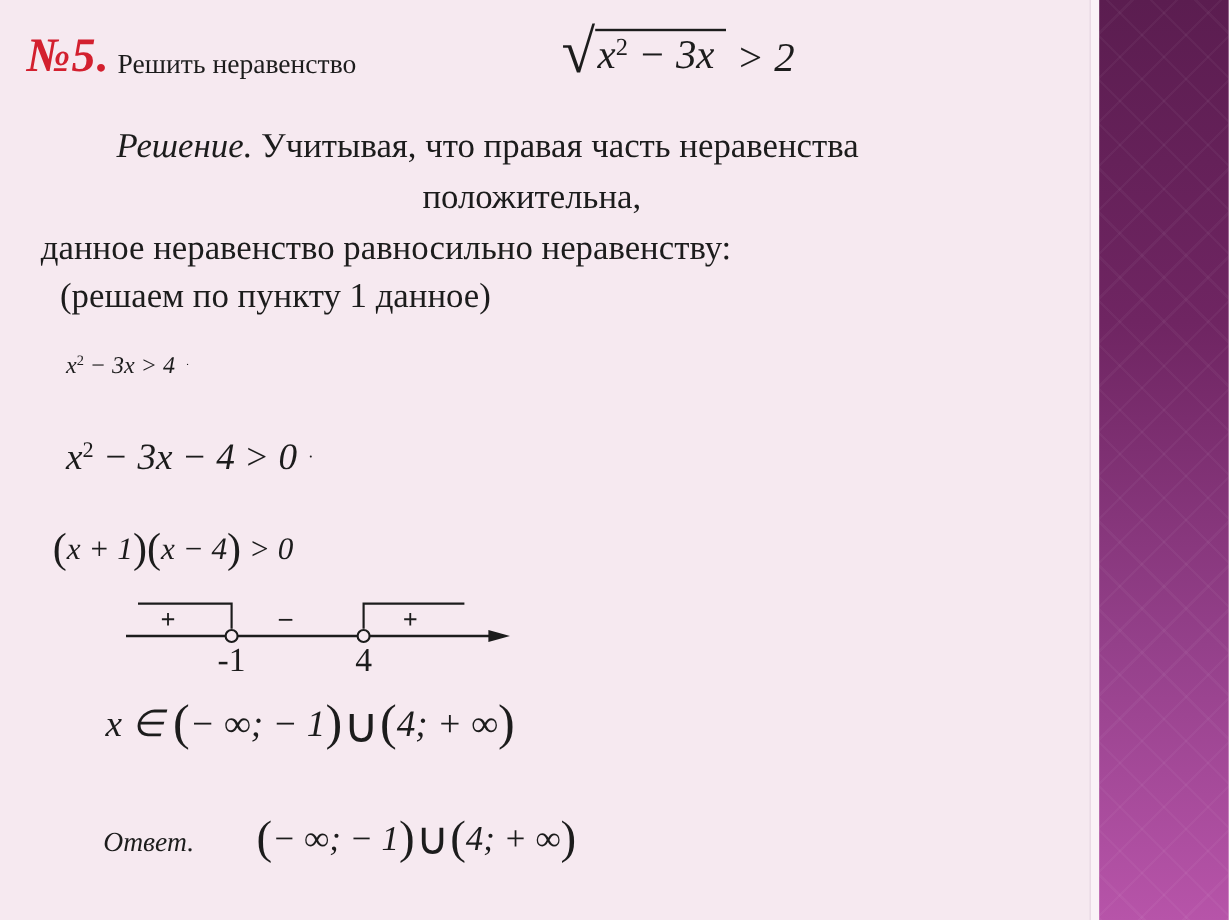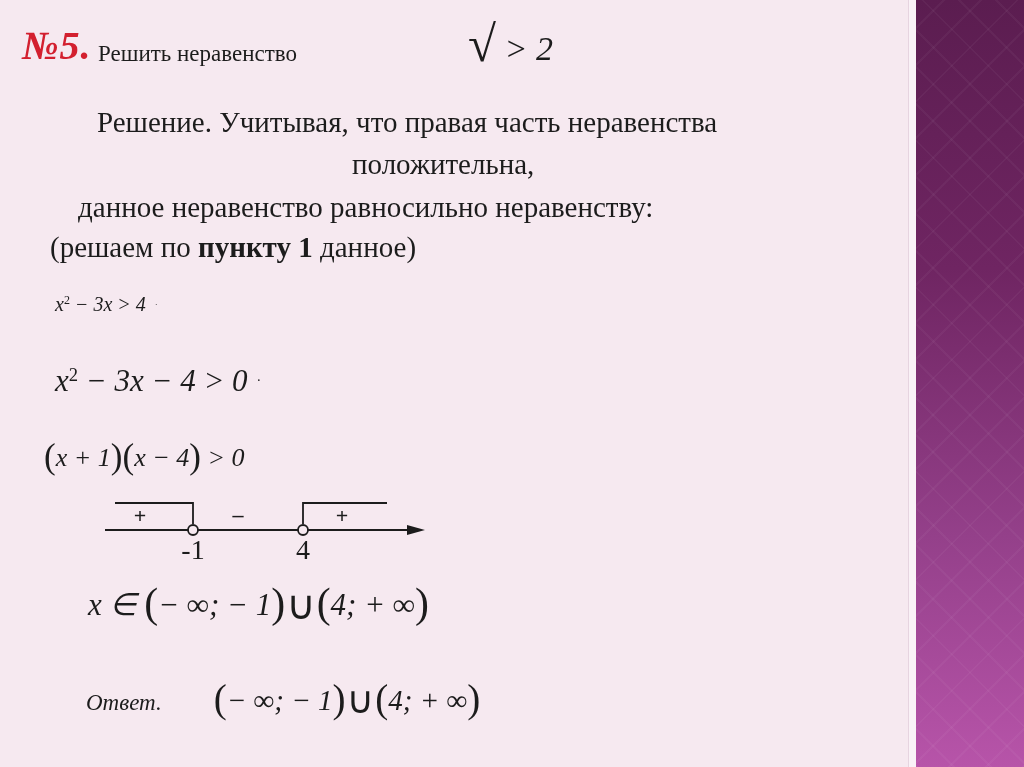--- a/index.html
+++ b/index.html
@@ -45,25 +45,25 @@
   .mark{font-size:0.45em;font-style:normal;vertical-align:0.45em;margin-left:9px;}
   .bigp{font-size:1.35em;font-style:normal;font-weight:400;vertical-align:-0.06em;}
   .union{font-size:1.3em;font-style:normal;vertical-align:-0.1em;padding:0 1px;}
   .sqrt{display:inline-flex;align-items:flex-start;}
   .rad-sign{font-size:1.5em;line-height:0.85;font-style:normal;transform:translateY(1px);}
   .radicand{border-top:2.5px solid var(--text);padding:2px 10px 0 2px;margin-top:2px;}
   
   .problem{position:absolute;left:468px;top:22px;font-size:34px;}
   
   .sol-line1{position:absolute;left:97px;top:106px;font-size:29px;}
-  .sol-line1 .label{}
+  .sol-line1 .label{font-style:italic;}
   .sol-line2{position:absolute;left:352px;top:148px;font-size:29px;}
-  .sol-line3{position:absolute;left:34px;top:191px;font-size:29px;margin-left:44px;}
+  .sol-line3{position:absolute;left:34px;top:191px;font-size:29px;}
   .sol-line4{position:absolute;left:50px;top:231px;font-size:29px;}
-  .sol-line4 .bold{font-weight:700;margin-top:14px;}
+  .sol-line4 .bold{font-weight:400;margin-top:14px;}
   
   .step1{position:absolute;left:55px;top:293px;font-size:20px;}
   .step2{position:absolute;left:55px;top:363px;font-size:31px;}
   .factored{position:absolute;left:44px;top:437px;font-size:26px;}
   
   .number-line{position:absolute;left:95px;top:492px;}
   .nl-sign{font-family:"Liberation Serif", serif;font-weight:700;font-size:22px;fill:var(--text);}
   .nl-label{font-family:"Liberation Serif", serif;font-size:28px;fill:var(--text);}
   
   .solution-set{position:absolute;left:88px;top:579px;font-size:31px;}
@@ -76,20 +76,21 @@
 
 <div class="sidebar-edge"></div>
 <div class="sidebar"></div>
 
 <div class="header-number">№5.</div>
 <div class="header-title">Решить неравенство</div>
 
 <div class="problem math">
   <span class="sqrt">
       <span class="rad-sign">√</span>
+      <span class="radicand"><span>x</span><span class="sup">2</span><span> − 3x</span></span>
     </span><span> &gt; 2</span>
 </div>
 
 <div class="sol-line1"><span class="label">Решение.</span><span> Учитывая, что правая часть неравенства</span></div>
 <div class="sol-line2">положительна,</div>
 <div class="sol-line3">данное неравенство равносильно неравенству:</div>
 <div class="sol-line4"><span>(решаем по </span><span class="bold">пункту 1</span><span> данное)</span></div>
 
 <div class="step1 math"><span>x</span><span class="sup">2</span><span> − 3x &gt; 4</span><span class="mark">·</span></div>
 

